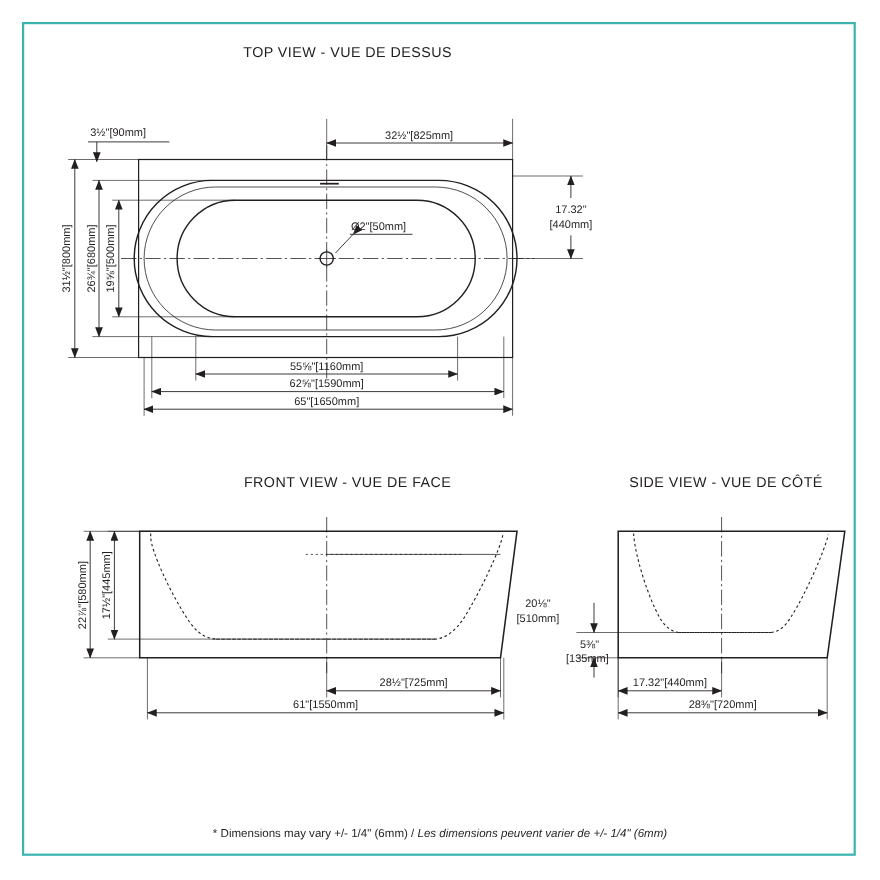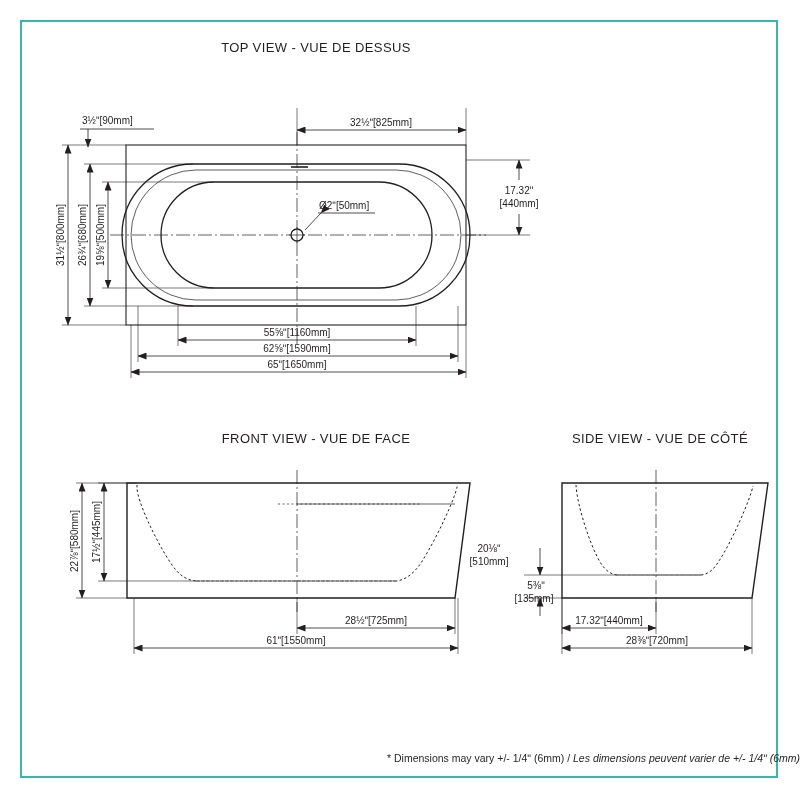--- a/index.html
+++ b/index.html
@@ -42,21 +42,21 @@
     fill: #231f20;
   }
   .dim {
     font-size: 10px;
   }
   .footer-note {
     position: absolute;
     left: 0;
     right: 0;
     bottom: 36px;
-    text-align: right;
+    text-align: center;
     font-size: 10.5px;
     color: #231f20;
   }
   .footer-note .fr {
     font-style: italic;
   }
 </style>
 </head>
 <body>
 

